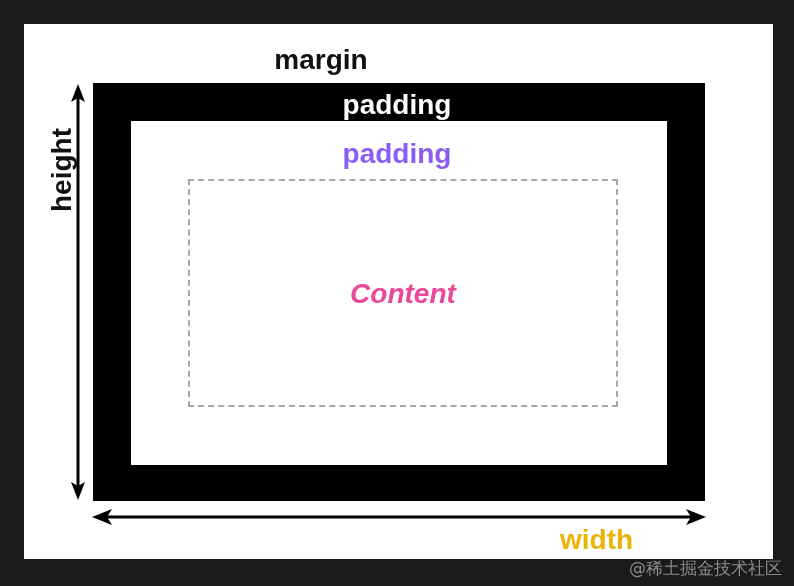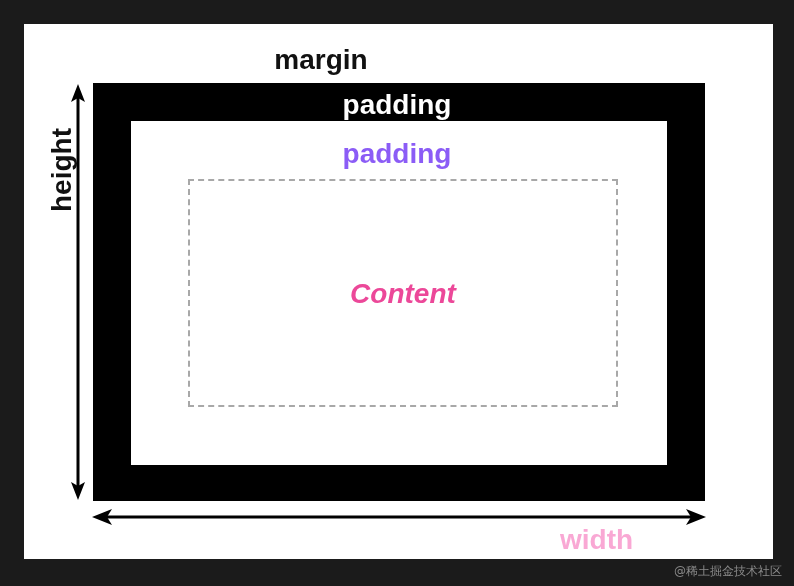--- a/index.html
+++ b/index.html
@@ -38,29 +38,29 @@
       line-height: 1;
       white-space: nowrap;
     }
     .lbl-margin { left: 0; width: 642px; text-align: center; top: 46px; color: #111; }
     .lbl-border { left: 0; width: 794px; text-align: center; top: 91px; color: #fff; }
     .lbl-padding { left: 0; width: 794px; text-align: center; top: 140px; color: #8b5cf6; }
     .lbl-content {
       left: 188px; width: 430px; text-align: center; top: 280px;
       color: #ec4899; font-style: italic;
     }
-    .lbl-width { left: 560px; top: 526px; color: #f9a8d4; }
+    .lbl-width { left: 560px; top: 526px; color: #eab308; }
     .lbl-height {
       left: 62px; top: 170px; color: #111;
       transform: translate(-50%, -50%) rotate(-90deg);
     }
     svg.arrows { position: absolute; left: 0; top: 0; }
     .watermark {
       position: absolute; right: 12px; bottom: 6px;
-      color: #8a8a8a; font-size: 12px;
+      color: #8a8a8a; font-size: 17px;
       font-family: "DejaVu Sans", sans-serif;
     }
   </style>
 </head>
 <body>
 
 <div class="panel"></div>
 <div class="border-box"></div>
 <div class="padding-box"></div>
 <div class="content-box"></div>

